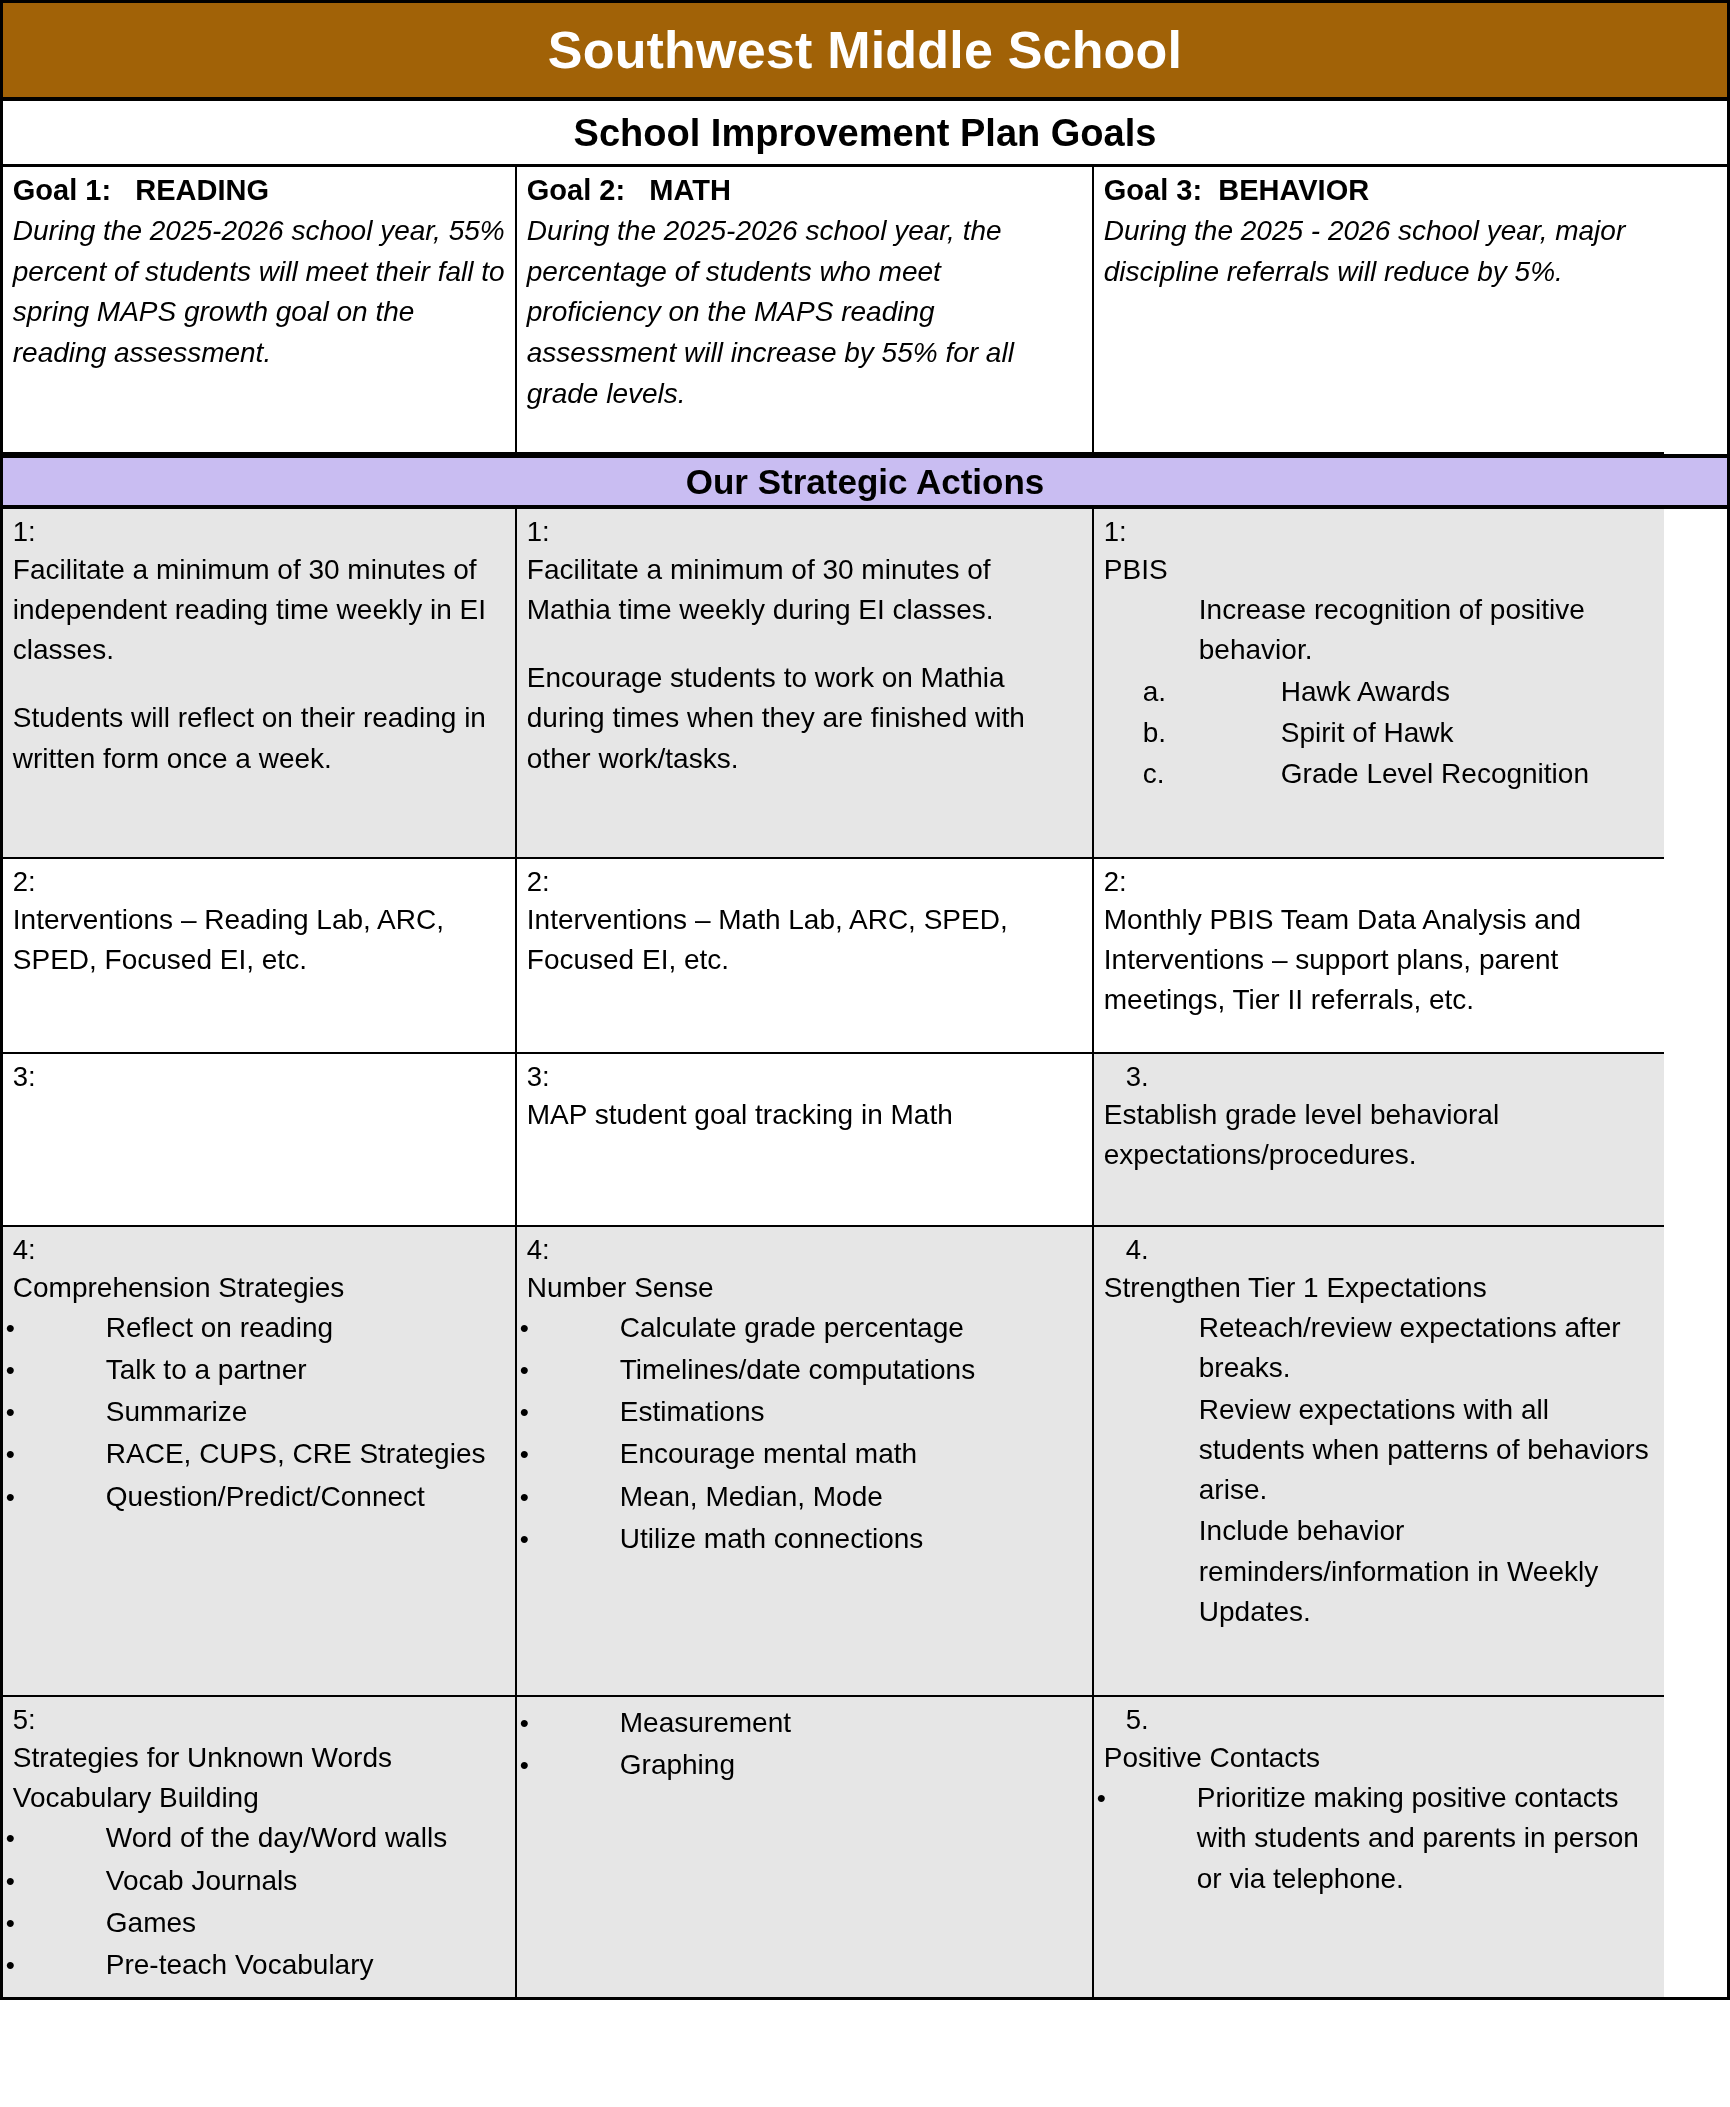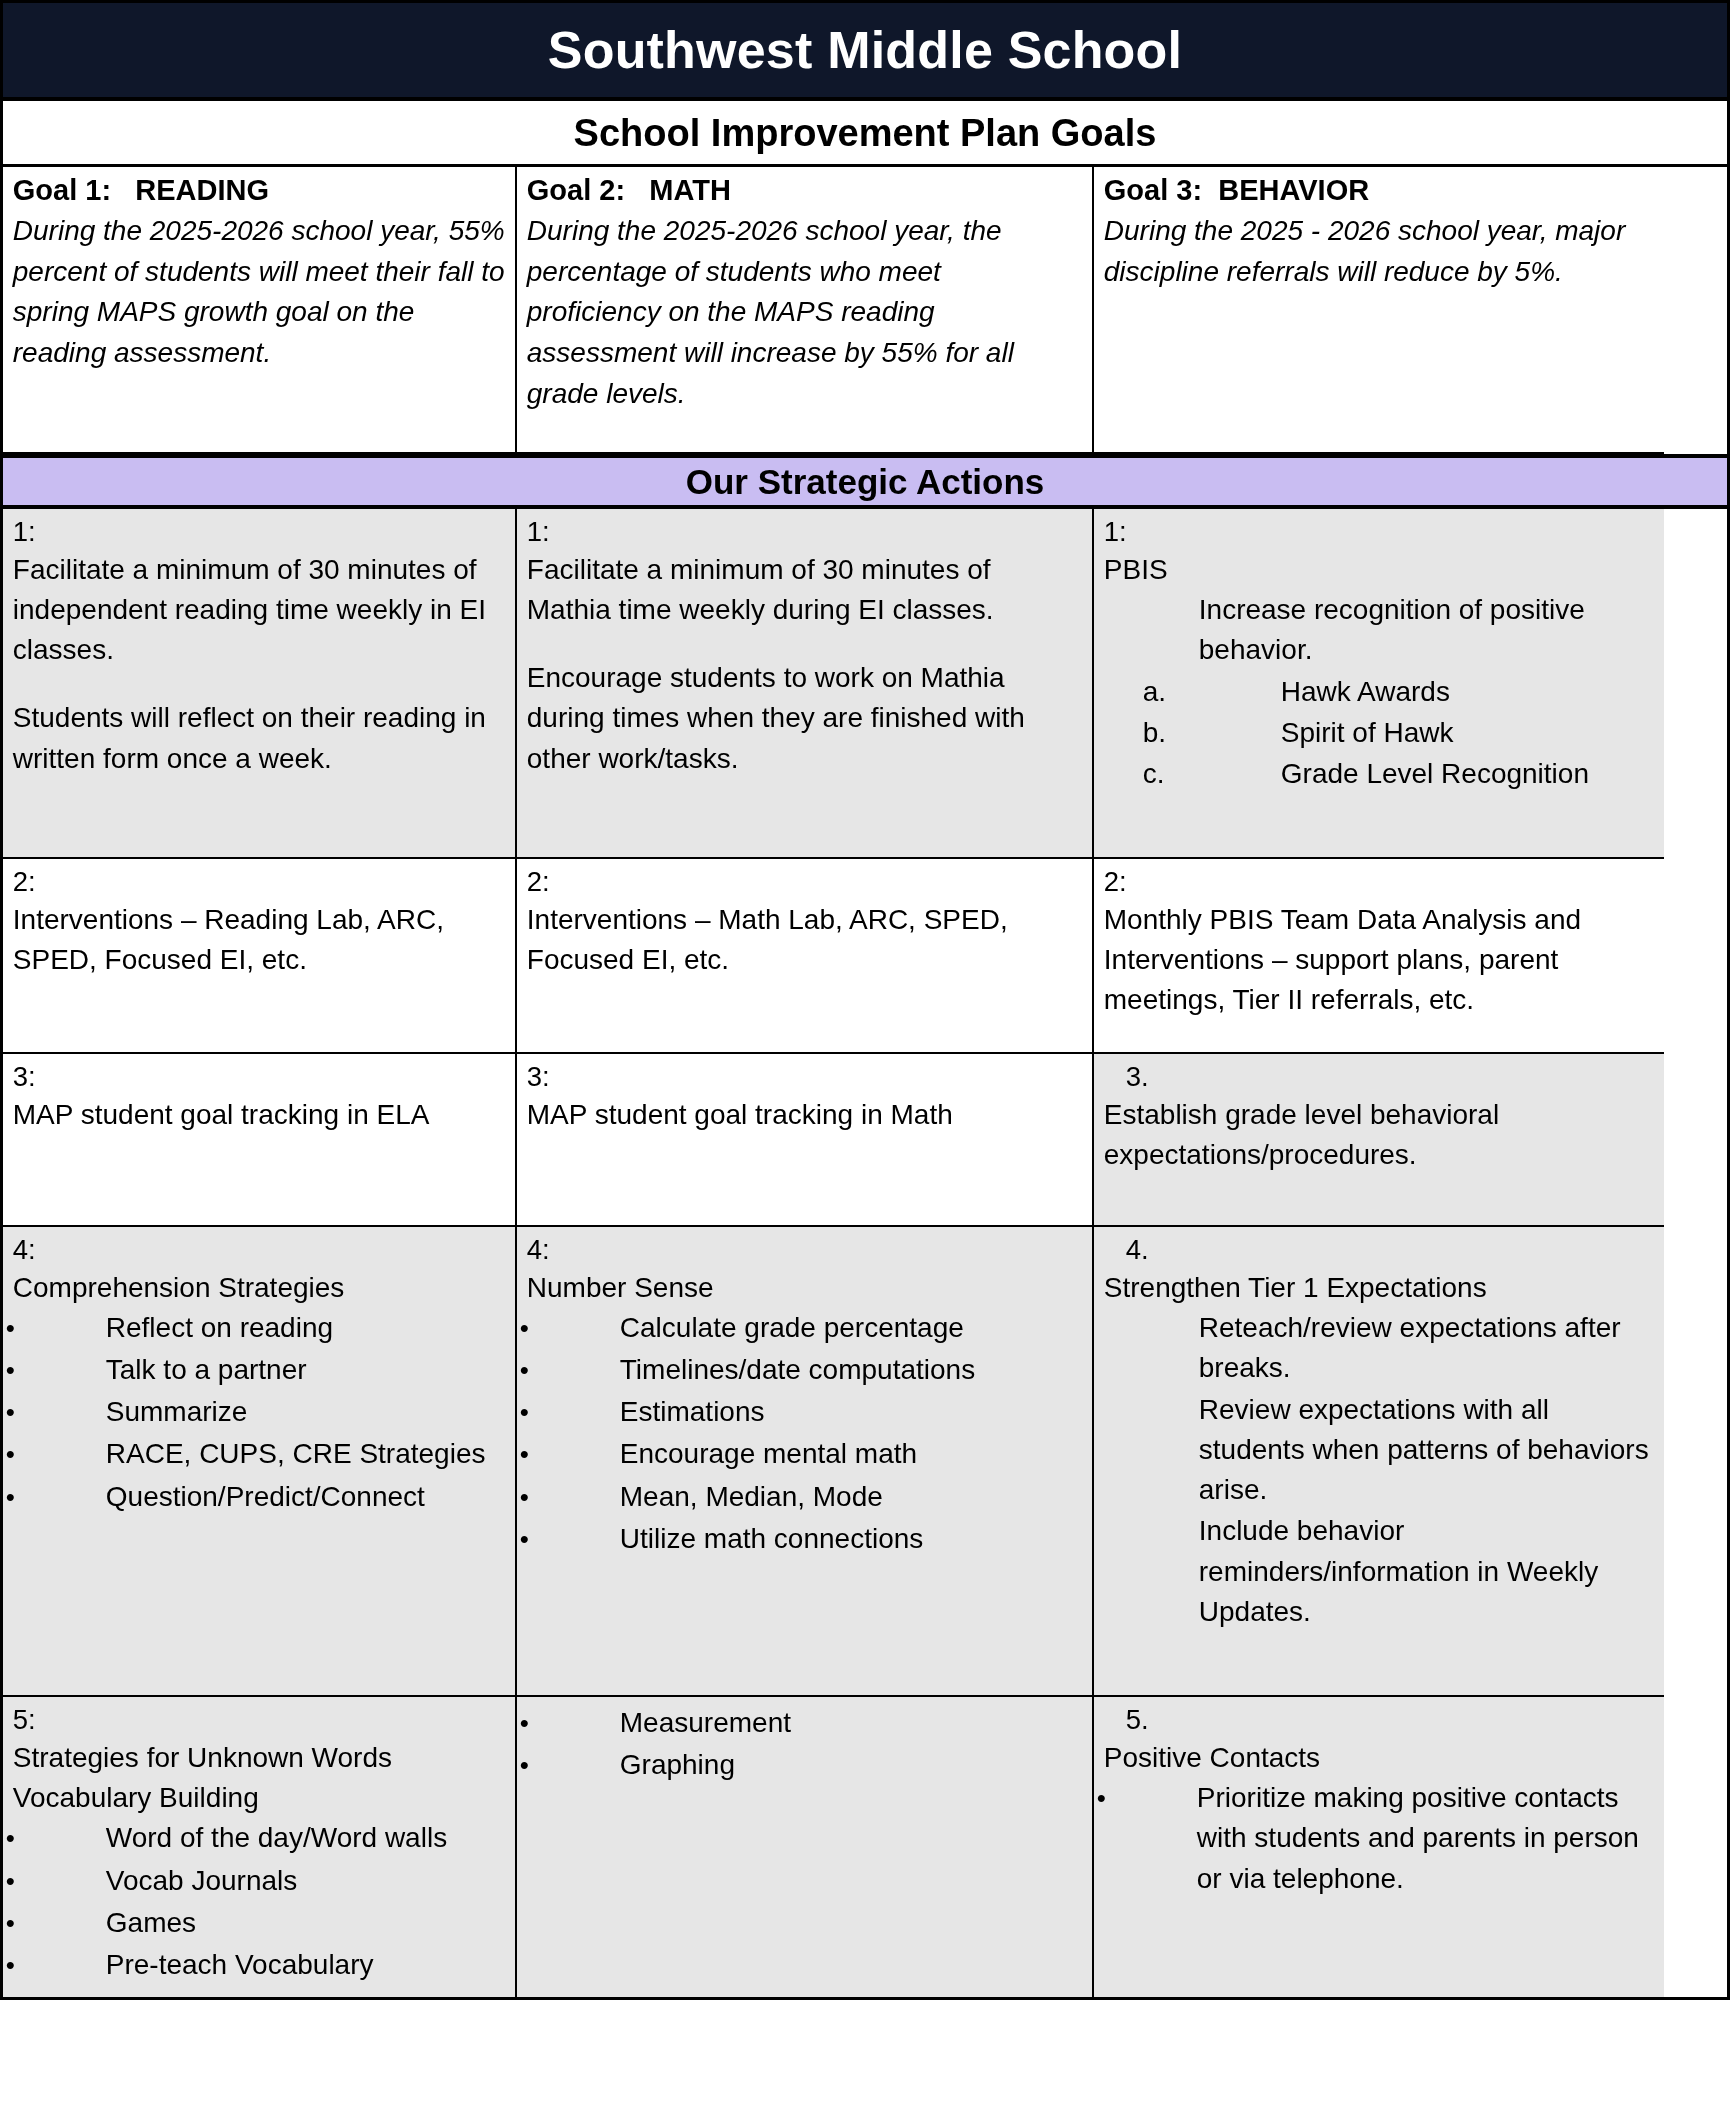--- a/index.html
+++ b/index.html
@@ -10,21 +10,21 @@
   }
   .page {
     width: 1730px;
     min-height: 2108px;
     background: #ffffff;
     position: relative;
   }
 
   
   .school-banner {
-    background: #0f172a;
+    background: #a16207;
     border: 3.1px solid #000000;
     border-bottom-width: 4px;
     height: 101px;
     display: flex;
     align-items: center;
     justify-content: center;
   }
   .school-banner-title {
     color: #ffffff;
     font-size: 52px;
@@ -253,21 +253,20 @@
       </div>
       <div class="cell col3 plain">
         <div class="act-num">2:</div>
         <div class="act-body">Monthly PBIS Team Data Analysis and Interventions – support plans, parent meetings, Tier II referrals, etc.</div>
       </div>
     </div>
 
     <div class="row row-c">
       <div class="cell col1 plain">
         <div class="act-num">3:</div>
-        <div class="act-body">MAP student goal tracking in ELA</div>
       </div>
       <div class="cell col2 plain">
         <div class="act-num">3:</div>
         <div class="act-body">MAP student goal tracking in Math</div>
       </div>
       <div class="cell col3 shaded">
         <div class="act-num" style="padding-left:22px;">3.</div>
         <div class="act-body">Establish grade level behavioral expectations/procedures.</div>
       </div>
     </div>

